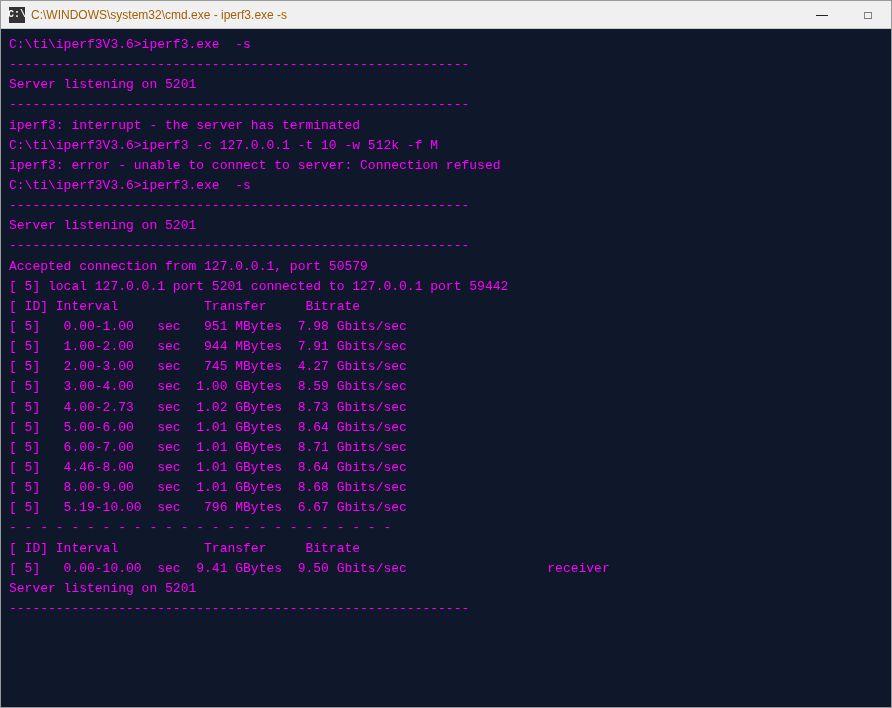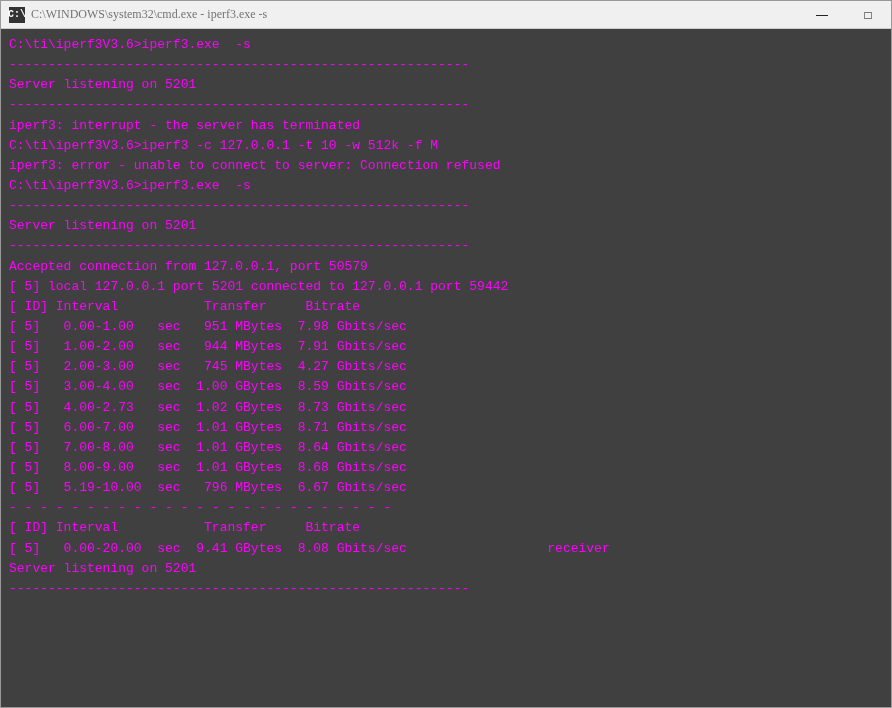--- a/index.html
+++ b/index.html
@@ -43,22 +43,22 @@
     }
 
     .title-bar-icon span {
       color: #fff;
       font-size: 10px;
       font-weight: bold;
     }
 
     .title-bar-text {
       font-size: 12px;
-      color: #737373;
-      font-family: Liberation Serif, serif;
+      color: #a16207;
+      font-family: Liberation Sans, sans-serif;
     }
 
     .title-bar-buttons {
       position: absolute;
       right: 0;
       top: 0;
       height: 28px;
       display: flex;
       align-items: center;
     }
@@ -68,21 +68,21 @@
       height: 28px;
       display: flex;
       align-items: center;
       justify-content: center;
       font-size: 12px;
       cursor: pointer;
       font-family: 'Segoe UI', Arial, sans-serif;
     }
 
     .terminal {
-      background: #404040;
+      background: #0f172a;
       flex: 1;
       padding: 6px 8px;
       overflow-y: auto;
       color: #ff00ff;
       font-size: 13px;
       line-height: 1.55;
       font-family: 'Courier New', Courier, monospace;
     }
 
     .line {
@@ -121,24 +121,25 @@
       <span class="line">-----------------------------------------------------------</span>
       <span class="line"></span>
       <span class="line">Accepted connection from 127.0.0.1, port 50579</span>
       <span class="line">[ 5] local 127.0.0.1 port 5201 connected to 127.0.0.1 port 59442</span>
       <span class="line">[ ID] Interval           Transfer     Bitrate</span>
       <span class="line">[ 5]   0.00-1.00   sec   951 MBytes  7.98 Gbits/sec</span>
       <span class="line">[ 5]   1.00-2.00   sec   944 MBytes  7.91 Gbits/sec</span>
       <span class="line">[ 5]   2.00-3.00   sec   745 MBytes  4.27 Gbits/sec</span>
       <span class="line">[ 5]   3.00-4.00   sec  1.00 GBytes  8.59 Gbits/sec</span>
       <span class="line">[ 5]   4.00-2.73   sec  1.02 GBytes  8.73 Gbits/sec</span>
+      <span class="line">[ 5]   5.00-6.00   sec  1.01 GBytes  8.64 Gbits/sec</span>
       <span class="line">[ 5]   6.00-7.00   sec  1.01 GBytes  8.71 Gbits/sec</span>
-      <span class="line">[ 5]   7.00-8.00   sec  1.01 GBytes  8.64 Gbits/sec</span>
+      <span class="line">[ 5]   4.46-8.00   sec  1.01 GBytes  8.64 Gbits/sec</span>
       <span class="line">[ 5]   8.00-9.00   sec  1.01 GBytes  8.68 Gbits/sec</span>
       <span class="line">[ 5]   5.19-10.00  sec   796 MBytes  6.67 Gbits/sec</span>
       <span class="line">- - - - - - - - - - - - - - - - - - - - - - - - -</span>
       <span class="line">[ ID] Interval           Transfer     Bitrate</span>
-      <span class="line">[ 5]   0.00-20.00  sec  9.41 GBytes  8.08 Gbits/sec                  receiver</span>
+      <span class="line">[ 5]   0.00-10.00  sec  9.41 GBytes  9.50 Gbits/sec                  receiver</span>
       <span class="line"></span>
       <span class="line">Server listening on 5201</span>
       <span class="line">-----------------------------------------------------------</span>
     </div>
 </div>
 
 </body></html>

